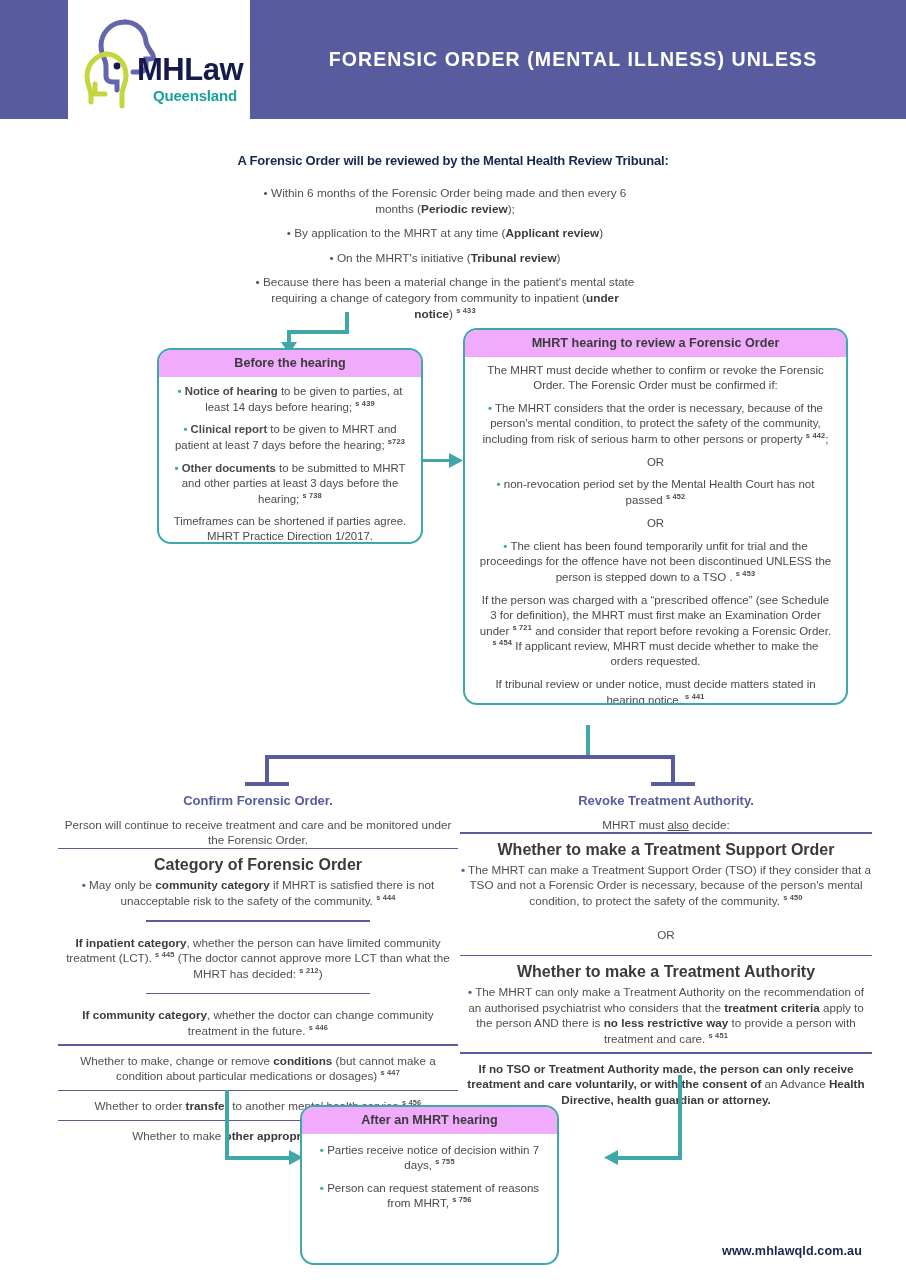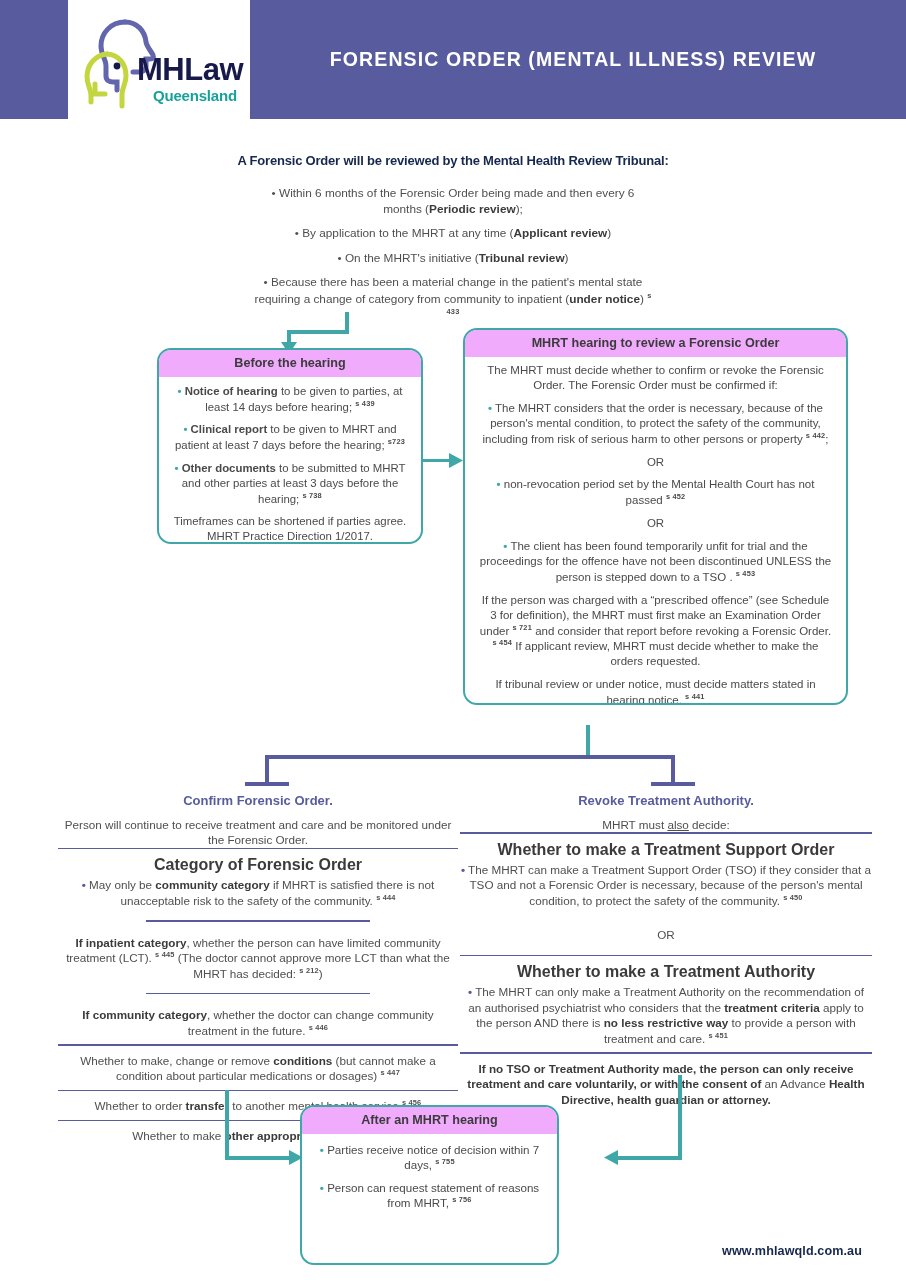--- a/index.html
+++ b/index.html
@@ -46,21 +46,21 @@
   
   .intro-title {
     position:absolute; left:0; top:153px; width:906px;
     text-align:center; font-size:13px; font-weight:bold;
     color:#16284f; letter-spacing:-0.2px;
   }
   .intro-list {
     position:absolute; left:253px; top:186px; width:400px;
     text-align:center; font-size:11.8px; line-height:1.32; color:#4f4f4f;
   }
-  .intro-list p { margin:0 0 9px 0; }
+  .intro-list p { margin:0 16px 9px 0; }
   .intro-list b { color:#3b3b3b; }
   sup { font-size:7.4px; font-weight:bold; letter-spacing:0.2px; }
 
   
   .tealline { position:absolute; background:#3fa7a7; }
 
   
   .box {
     position:absolute;
     border:2.5px solid #3fa7a7;
@@ -124,21 +124,21 @@
         <path d="M44 8 C56 8 64 17 65 28 C66 33 70 37 72 41 C73 43 72 45 69 45 L65 45 L65 52 C65 56 62 58 58 58 L52 58" fill="none" stroke="#6466ad" stroke-width="5" stroke-linecap="round"></path>
         <path d="M26 40 C14 41 6 51 6 63 C6 71 10 75 10 81 L10 88" fill="none" stroke="#c3d63f" stroke-width="5" stroke-linecap="round"></path>
         <path d="M26 40 C38 41 45 50 45 62 C45 70 41 74 41 80 L41 92" fill="none" stroke="#c3d63f" stroke-width="5" stroke-linecap="round"></path>
         <path d="M14 70 L14 80 L24 80" fill="none" stroke="#c3d63f" stroke-width="5" stroke-linecap="round"></path>
         <circle cx="36" cy="52" r="3.4" fill="#17194a"></circle>
       </svg>
       <div class="logo-word">MHLaw</div>
       <div class="logo-sub">Queensland</div>
     </div>
   </div>
-  <div class="header-title">FORENSIC ORDER (MENTAL ILLNESS) REVIEW</div>
+  <div class="header-title">FORENSIC ORDER (MENTAL ILLNESS) UNLESS</div>
 </div>
 
 <div class="intro-title">A Forensic Order will be reviewed by the Mental Health Review Tribunal:</div>
 <div class="intro-list">
     <p>• Within 6 months of the Forensic Order being made and then every 6 months (<b>Periodic review</b>);</p>
     <p>• By application to the MHRT at any time (<b>Applicant review</b>)</p>
     <p>• On the MHRT's initiative (<b>Tribunal review</b>)</p>
     <p>• Because there has been a material change in the patient's mental state requiring a change of category from community to inpatient (<b>under notice</b>) <sup>s 433</sup></p>
   </div>
 

